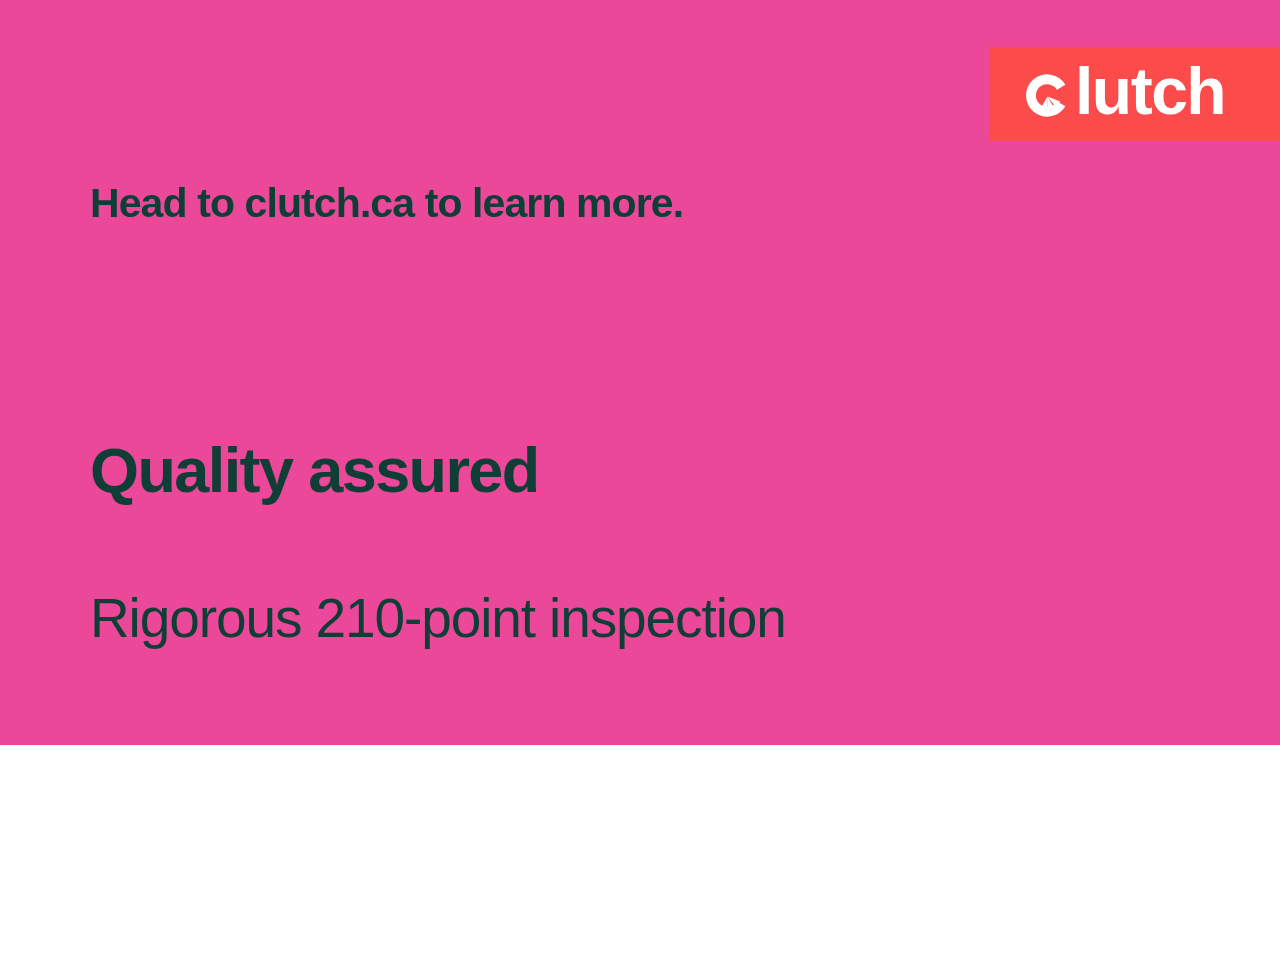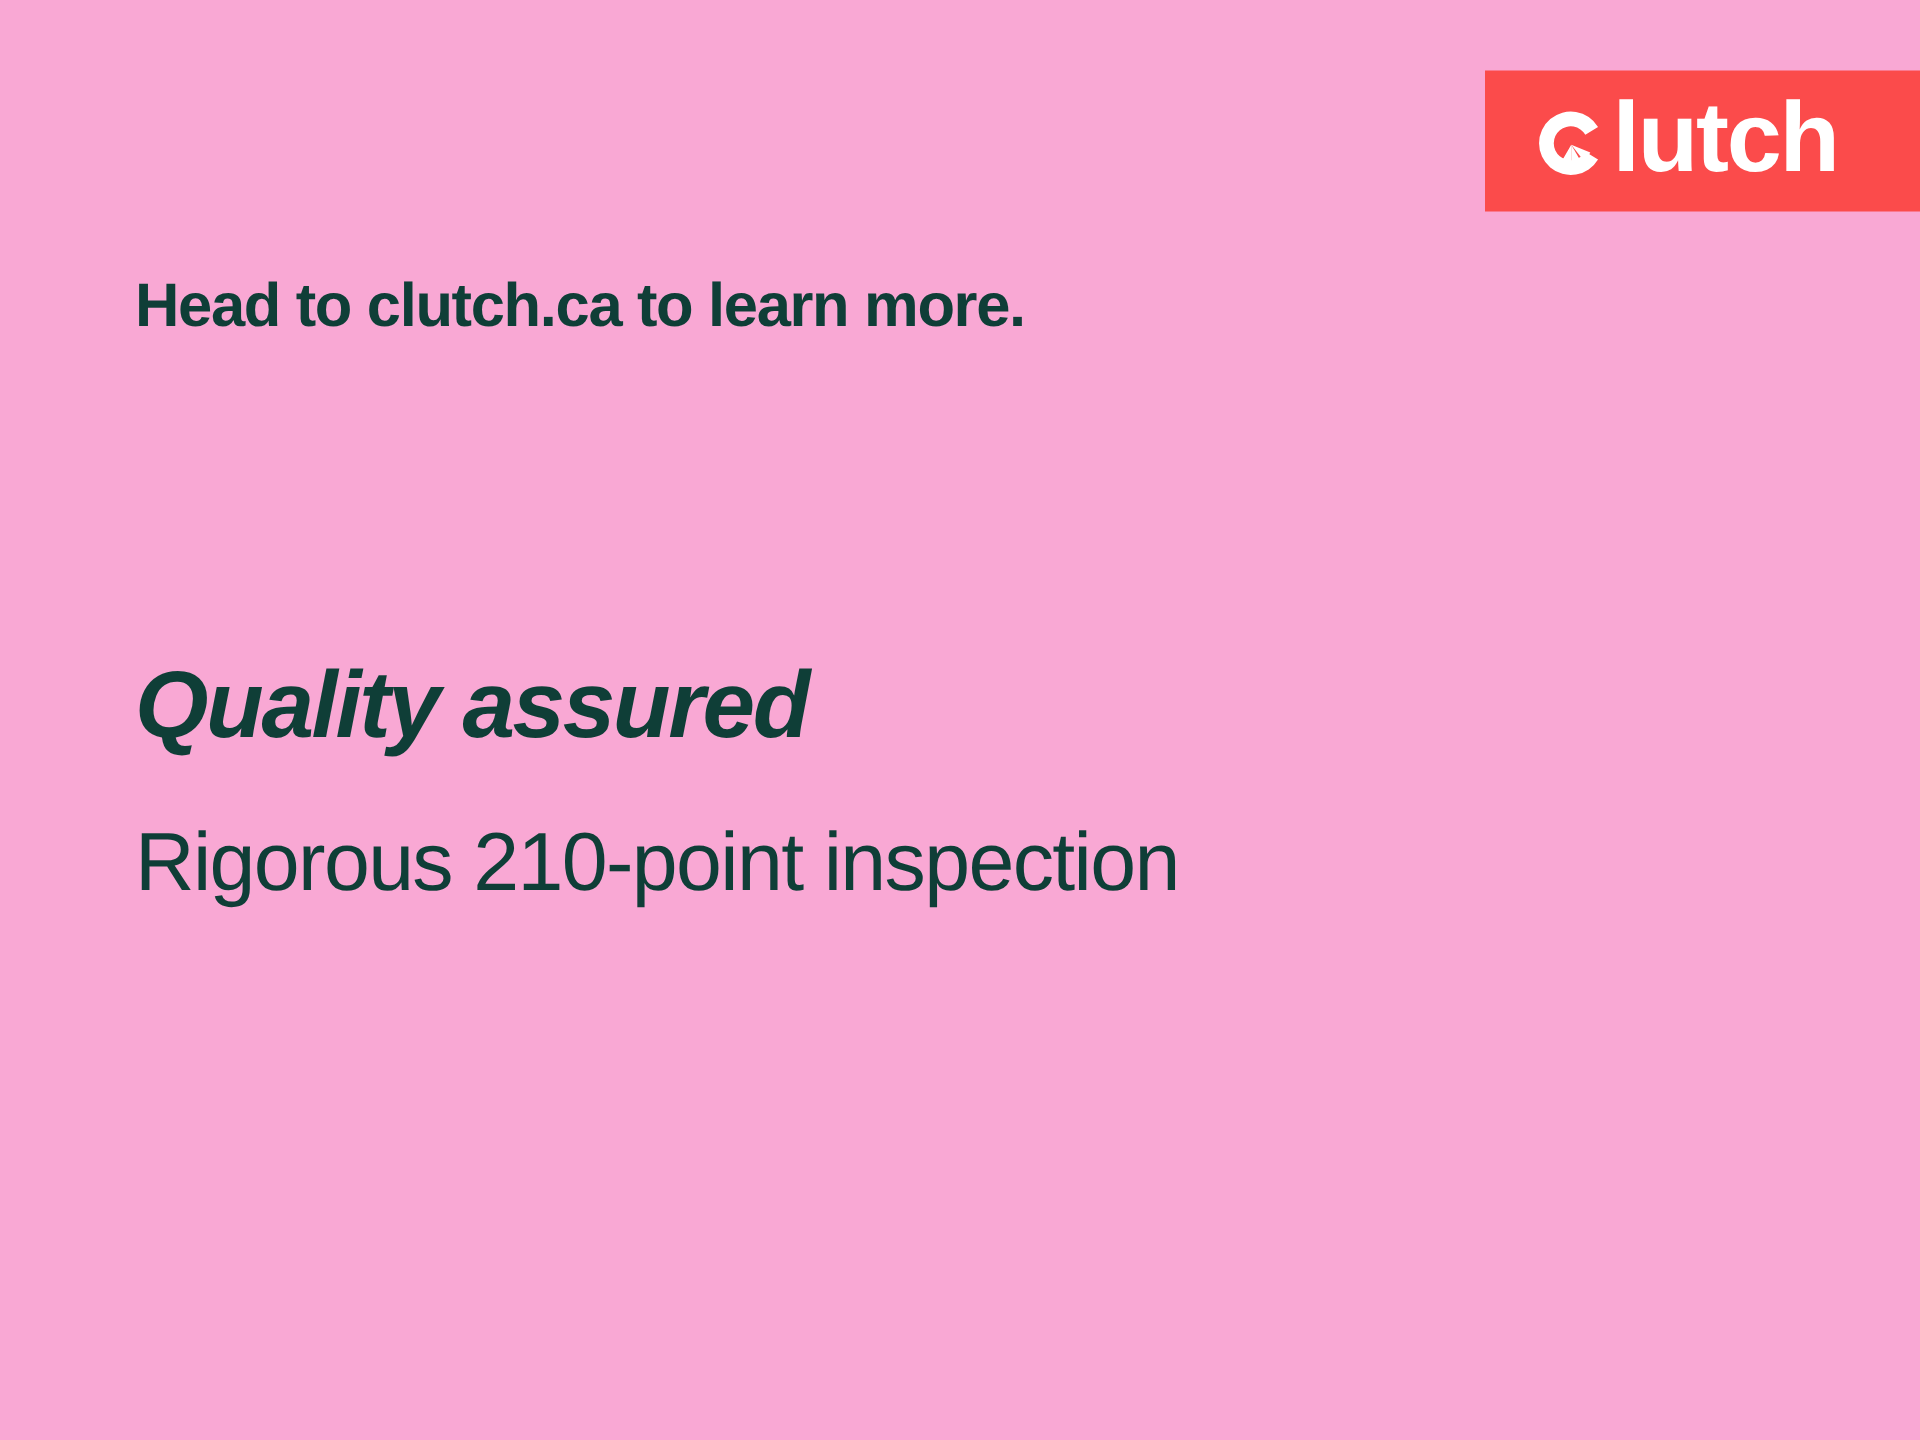--- a/index.html
+++ b/index.html
@@ -11,22 +11,22 @@
     width: 1280px;
     height: 960px;
     overflow: hidden;
     font-family: "Liberation Sans", sans-serif;
     -webkit-font-smoothing: antialiased;
   }
 
   .slide {
     position: relative;
     width: 1280px;
-    height: 960px;
-    background: #f9a8d4;
+    height: 745px;
+    background: #ec4899;
     box-sizing: border-box;
   }
 
   
   .logo-block {
     position: absolute;
     left: 990px;
     top: 47px;
     width: 290px;
     height: 94px;
@@ -82,37 +82,37 @@
     position: absolute;
     left: 90px;
     top: 436px;
     font-size: 63px;
     font-weight: bold;
     color: #0f3e37;
     letter-spacing: -1.6px;
     line-height: 1.08;
     white-space: nowrap;
     margin: 0;
-    font-style: italic;
   }
 
   .body-copy {
     position: absolute;
     left: 90px;
     top: 542px;
     font-size: 55px;
     font-weight: normal;
     color: #0f3e37;
     letter-spacing: -1.1px;
     line-height: 1.18;
     margin: 0;
   }
   .body-copy .line {
     display: block;
     white-space: nowrap;
+    margin-top: 44px;
   }
 </style>
 </head>
 <body>
 
 <div class="slide">
 
   <div class="logo-block">
     <div class="logo-lockup">
       <svg class="logo-mark" viewBox="0 0 100 100" aria-hidden="true">

